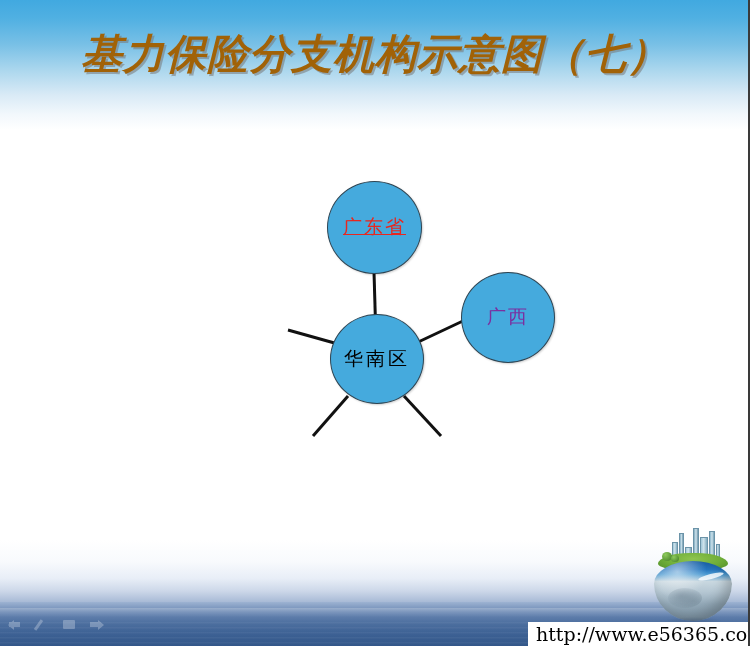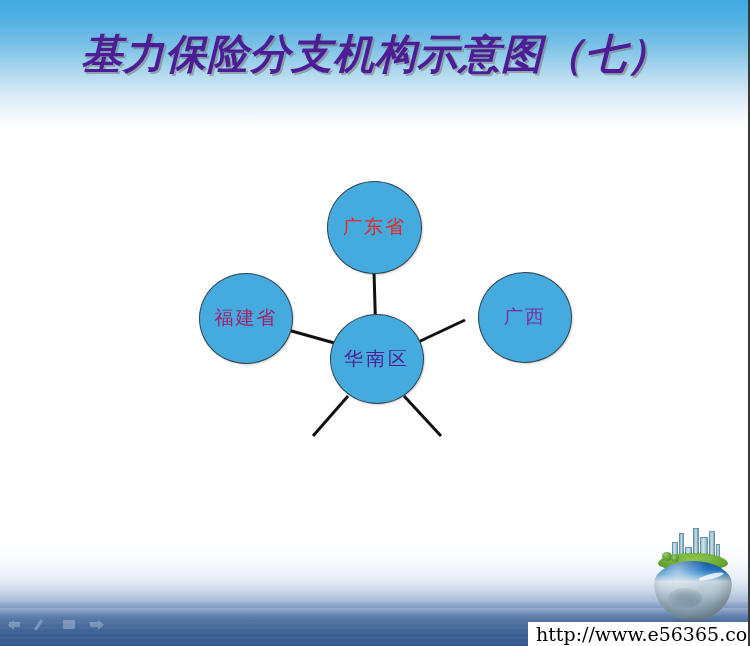--- a/index.html
+++ b/index.html
@@ -153,21 +153,21 @@
     position: absolute;
     left: 0;
     top: 27px;
     width: 750px;
     text-align: center;
     font-family: "DejaVu Serif", "Liberation Serif", serif;
     font-size: 41px;
     font-weight: bold;
     font-style: italic;
     letter-spacing: 1px;
-    color: #4c1d95;
+    color: #a16207;
     text-shadow: 2px 2px 0 rgba(120,120,120,0.55);
     white-space: nowrap;
   }
 
   
   .diagram {
     position: absolute;
     left: 0; top: 0;
     width: 750px;
     height: 646px;
@@ -191,26 +191,26 @@
     font-weight: normal;
     letter-spacing: 2px;
     white-space: nowrap;
     line-height: 1;
     transform: translateY(-1px);
   }
 
   .node-center      { left: 330px; top: 314px; width: 94px;  height: 90px; }
   .node-guangdong   { left: 327px; top: 181px; width: 95px;  height: 93px; }
   .node-fujian      { left: 199px; top: 273px; width: 94px;  height: 91px; }
-  .node-guangxi     { left: 478px; top: 272px; width: 94px;  height: 91px; }
+  .node-guangxi     { left: 461px; top: 272px; width: 94px;  height: 91px; }
   .node-anhui       { left: 253px; top: 420px; width: 95px;  height: 92px; }
   .node-henan       { left: 406px; top: 420px; width: 94px;  height: 92px; }
 
-  .node-center span   { color: #4c1d95; letter-spacing: 3px; }
-  .txt-red            { color: #e8271f; }
+  .node-center span   { color: #000000; letter-spacing: 3px; }
+  .txt-red            { color: #e8271f; text-decoration: underline; }
   .txt-purple         { color: #7b2fa0; }
   .txt-magenta        { color: #a61f6e; }
 
   
   .globe-wrap {
     position: absolute;
     left: 650px;
     top: 525px;
     width: 86px;
     height: 100px;
@@ -355,23 +355,20 @@
   <div class="node node-guangdong">
     <span class="txt-red">广东省</span>
   </div>
 
   <div class="node node-guangxi">
     <span class="txt-purple">广西</span>
   </div>
 
 
 
-  <div class="node node-fujian">
-    <span class="txt-magenta">福建省</span>
-  </div>
 
   <div class="node node-center">
     <span>华南区</span>
   </div>
 
   <div class="globe-wrap">
     <div class="globe-city">
       <div class="b b1"></div>
       <div class="b b2"></div>
       <div class="b b3"></div>

